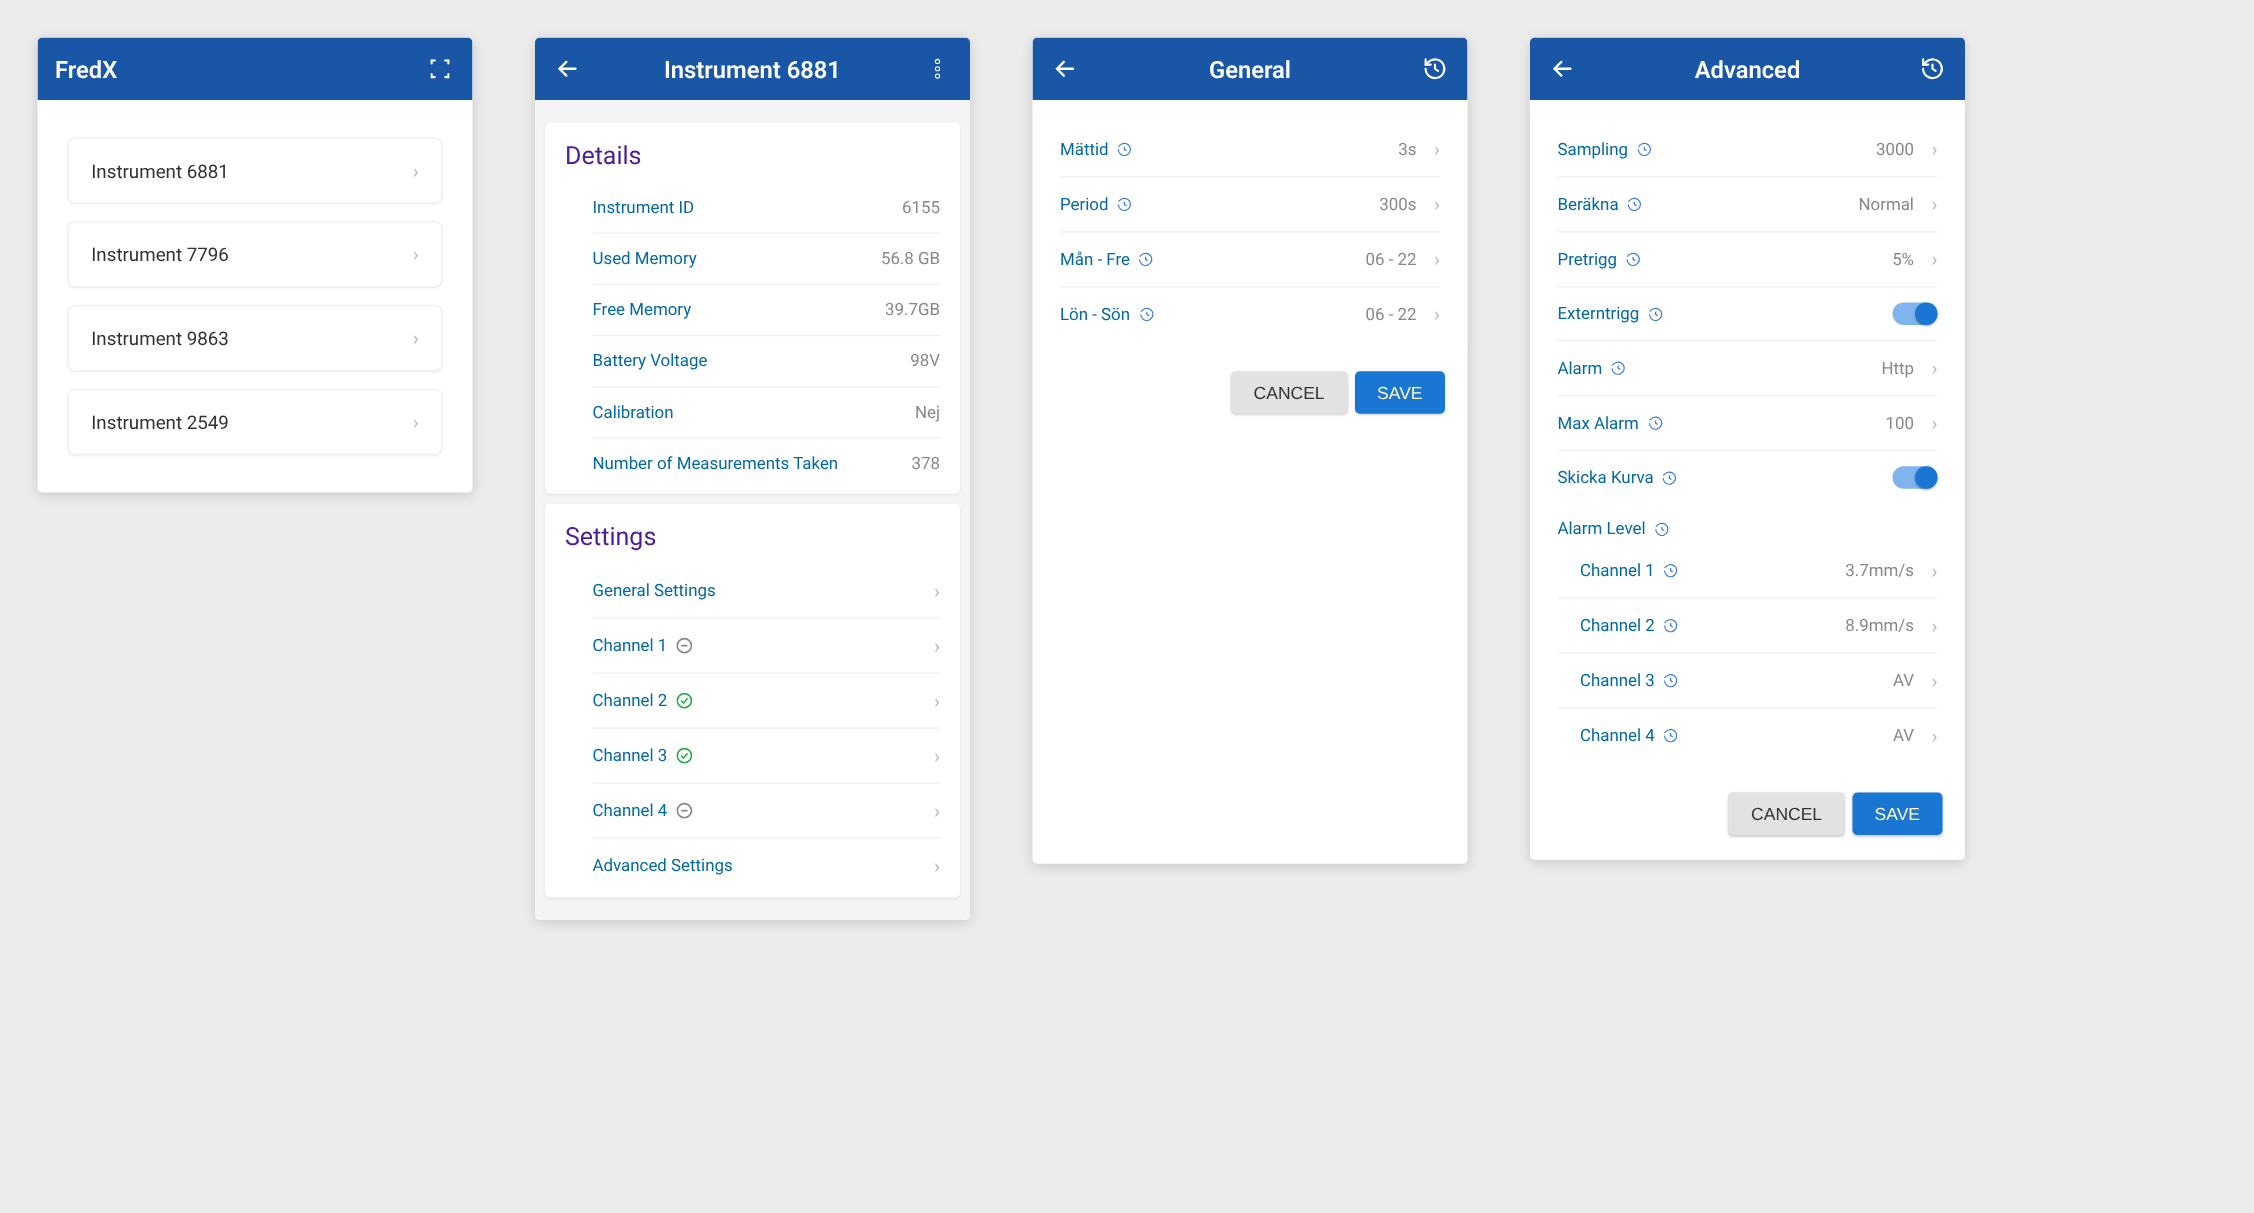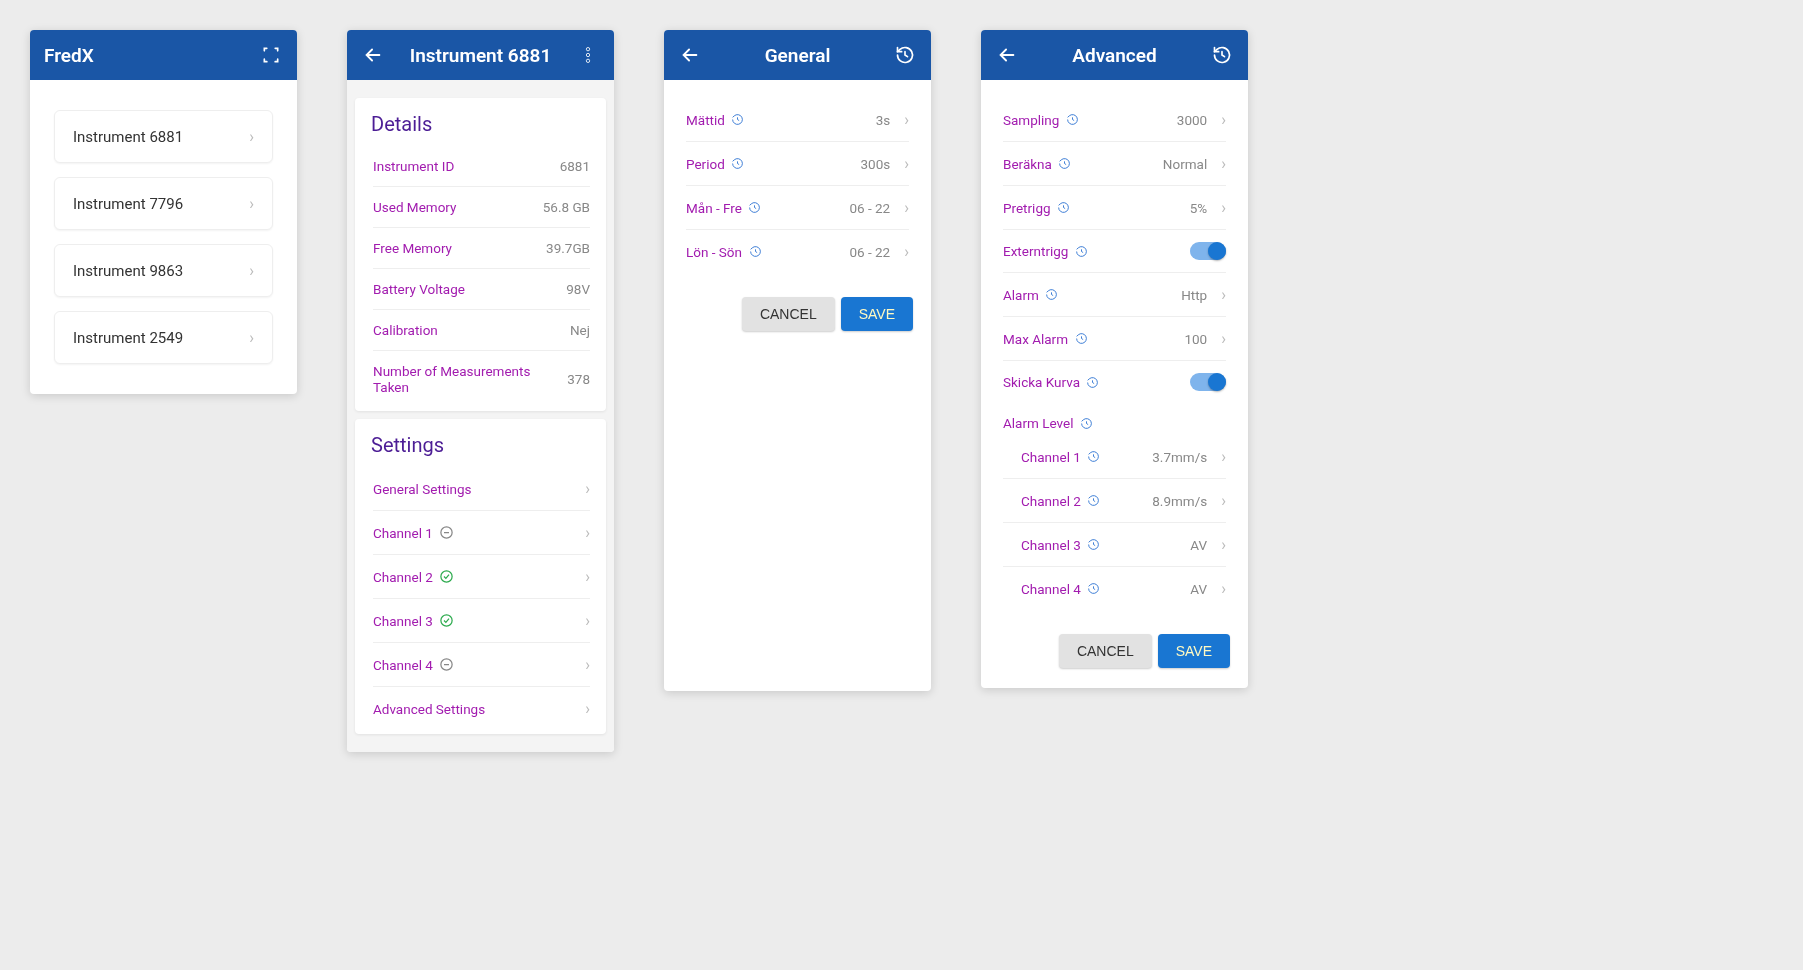--- a/index.html
+++ b/index.html
@@ -7,21 +7,21 @@
     background: #ececec;
     font-family: -apple-system, BlinkMacSystemFont, "Segoe UI", Roboto, Helvetica, Arial, sans-serif;
     padding: 30px;
     display: flex;
     gap: 50px;
     align-items: flex-start;
     font-size: 14px;
     color: #333;
   }
   .phone {
-    width: 267px;
+    width: 348px;
     background: #fff;
     border-radius: 4px;
     box-shadow: 0 2px 10px rgba(0,0,0,0.15);
     overflow: hidden;
     display: flex;
     flex-direction: column;
   }
   .appbar {
     background: #1a56a6;
     color: #fff;
@@ -74,21 +74,21 @@
   .row {
     display: flex;
     align-items: center;
     justify-content: space-between;
     padding: 12px 0;
     border-bottom: 1px solid #eee;
     font-size: 13.5px;
     gap: 8px;
   }
   .row:last-child { border-bottom: none; }
-  .row .label { color: #a21caf; display: flex; align-items: center; gap: 6px; flex: 1; }
+  .row .label { color: #0369a1; display: flex; align-items: center; gap: 6px; flex: 1; }
   .row .value { color: #888; white-space: nowrap; }
   .row.nav { cursor: pointer; }
   .row.nav .chev { margin-left: 6px; }
   .subrow { padding-left: 18px; }
   .histicon {
     width: 14px; height: 14px;
     display: inline-flex; align-items: center; justify-content: center;
   }
   .histicon svg { stroke: #3a7bd5; fill: none; stroke-width: 1.8; }
   .statusicon { width: 16px; height: 16px; display: inline-flex; align-items: center; justify-content: center; }
@@ -126,21 +126,21 @@
     padding: 9px 18px;
     border-radius: 4px;
     font-size: 14px;
     font-weight: 500;
     cursor: pointer;
     border: none;
     box-shadow: 0 1px 2px rgba(0,0,0,0.2);
   }
   .btn.primary { background: #1976d2; color: #fef9c3; }
   .btn.secondary { background: #e2e2e2; color: #333; }
-  .settings-rows { padding-left: 2px; }
+  .settings-rows { padding-left: 2px; margin-left: 20px; }
 </style>
 </head>
 <body>
 
 <div class="phone">
   <div class="appbar">
     <span class="title">FredX</span>
     <span class="iconbtn">
       <svg width="20" height="20" viewBox="0 0 24 24" stroke-width="2" stroke-linecap="round">
         <path d="M4 7V4h3M20 7V4h-3M4 17v3h3M20 17v3h-3"></path>
@@ -182,21 +182,21 @@
           <circle cx="12" cy="19" r="2"></circle>
         </svg>
     </span>
   </div>
   <div class="body grey">
     <div class="card">
       <div class="card-title">Details</div>
       <div id="details-rows" class="settings-rows">
           <div class="row">
             <span class="label">Instrument ID</span>
-            <span class="value">6881</span>
+            <span class="value">6155</span>
           </div>
           <div class="row">
             <span class="label">Used Memory</span>
             <span class="value">56.8 GB</span>
           </div>
           <div class="row">
             <span class="label">Free Memory</span>
             <span class="value">39.7GB</span>
           </div>
           <div class="row">

